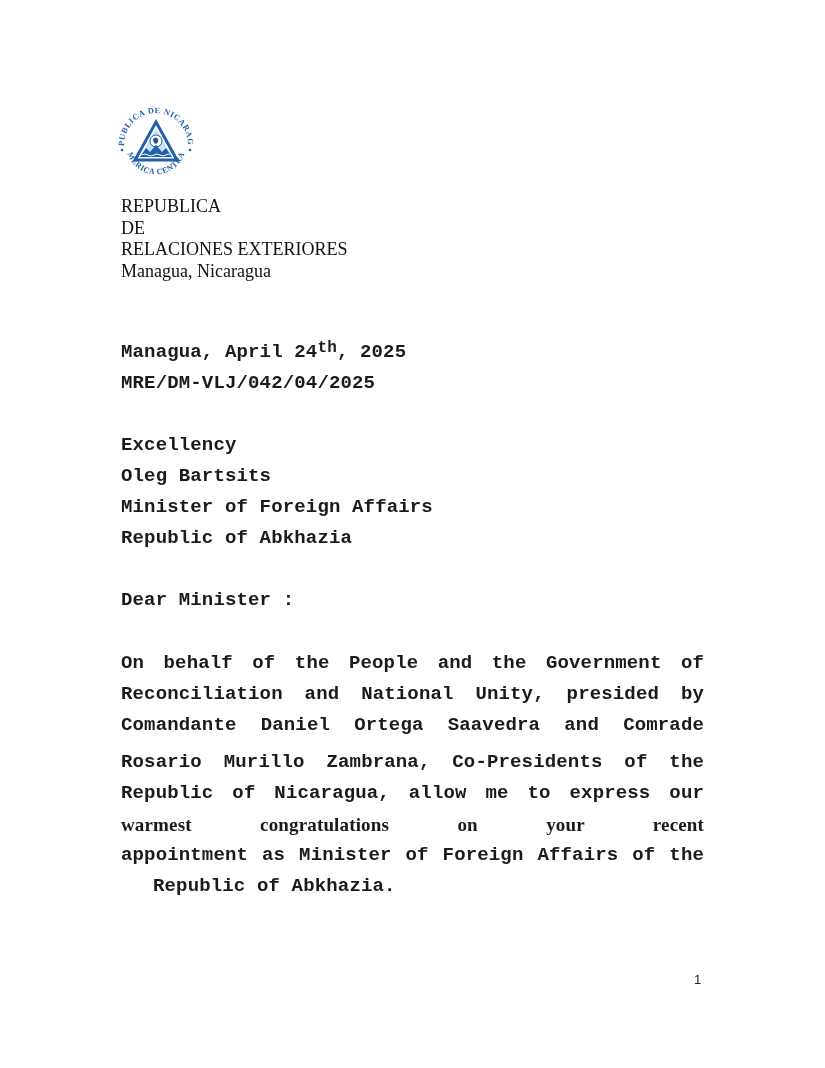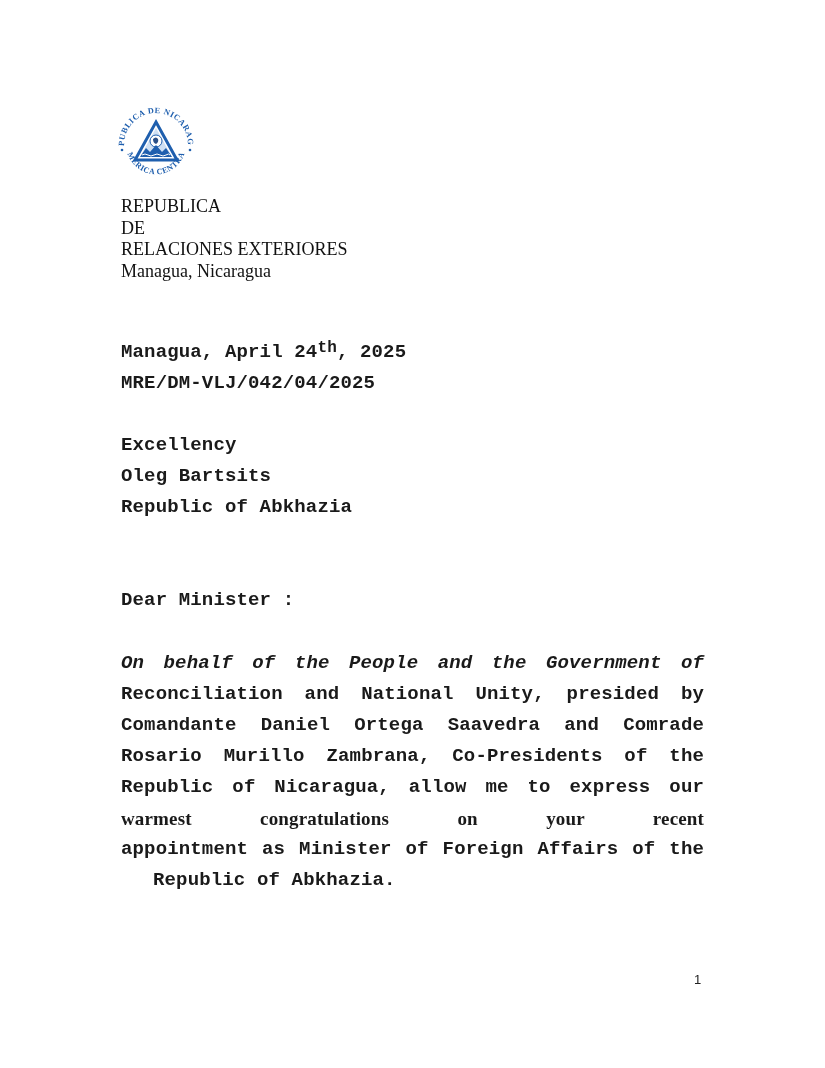--- a/index.html
+++ b/index.html
@@ -52,30 +52,31 @@
   </div>
 
   <div class="dateblock mono">
     <div><span>Managua, April 24</span><sup>th</sup><span>, 2025</span></div>
     <div>MRE/DM-VLJ/042/04/2025</div>
   </div>
 
   <div class="addressee mono">
     <div>Excellency</div>
     <div>Oleg Bartsits</div>
+    <div>Minister of Foreign Affairs</div>
     <div>Republic of Abkhazia</div>
   </div>
 
   <div class="salutation mono">Dear Minister :</div>
 
   <div class="body-para mono">
-    <span class="line" style="display: block; word-spacing: 7.89453px; font-style: italic;">On behalf of the People and the Government of</span>
+    <span class="line" style="display: block; word-spacing: 7.89453px;">On behalf of the People and the Government of</span>
     <span class="line" style="display: block; word-spacing: 10.3219px;">Reconciliation and National Unity, presided by</span>
     <span class="line" style="display: block; word-spacing: 12.6312px;">Comandante Daniel Ortega Saavedra and Comrade</span>
-    <span class="line" style="display: block; word-spacing: 10.3219px;">Rosario Murillo Zambrana, Co-Presidents of the</span>
+    <span class="line" style="display: block; word-spacing: 10.3219px; margin-top: 6px;">Rosario Murillo Zambrana, Co-Presidents of the</span>
     <span class="line" style="display: block; word-spacing: 7.37277px;">Republic of Nicaragua, allow me to express our</span>
     <span class="line" style="display: block; word-spacing: 36.0039px; font-family: Liberation Serif, serif;">warmest congratulations on your recent</span>
     <span class="line" style="display: block; word-spacing: 2.42188px;">appointment as Minister of Foreign Affairs of the</span>
     <span class="line last">Republic of Abkhazia.</span>
   </div>
 
   <div class="page-num">1</div>
 </div>
 
 </body></html>

